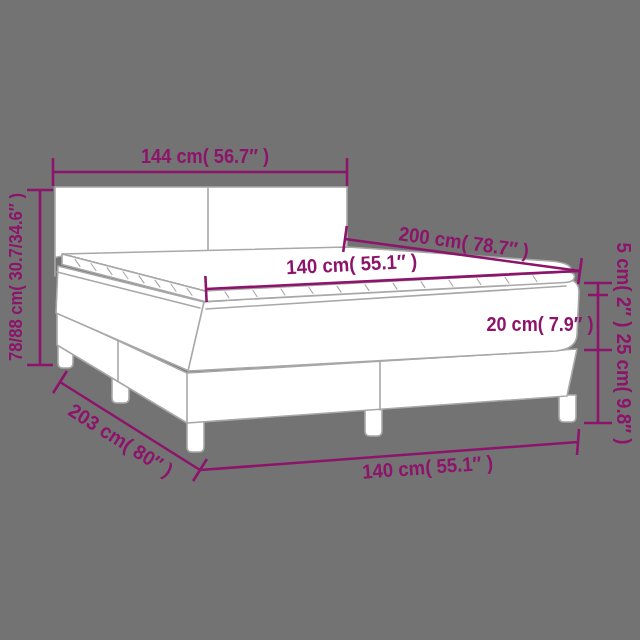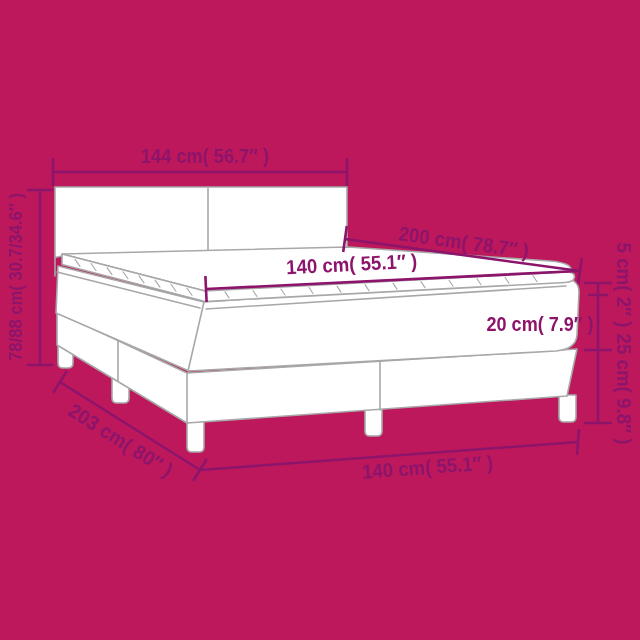--- a/index.html
+++ b/index.html
@@ -4,21 +4,21 @@
 <style>
   html, body {
     margin: 0;
     padding: 0;
     background: #ffffff;
   }
   .canvas {
     position: relative;
     width: 640px;
     height: 640px;
-    background: #be185d;
+    background: #737373;
     overflow: hidden;
   }
   svg { display: block; }
   .dim-text {
     font-family: "Liberation Sans", sans-serif;
     font-weight: bold;
   }
 </style>
 </head>
 <body>

